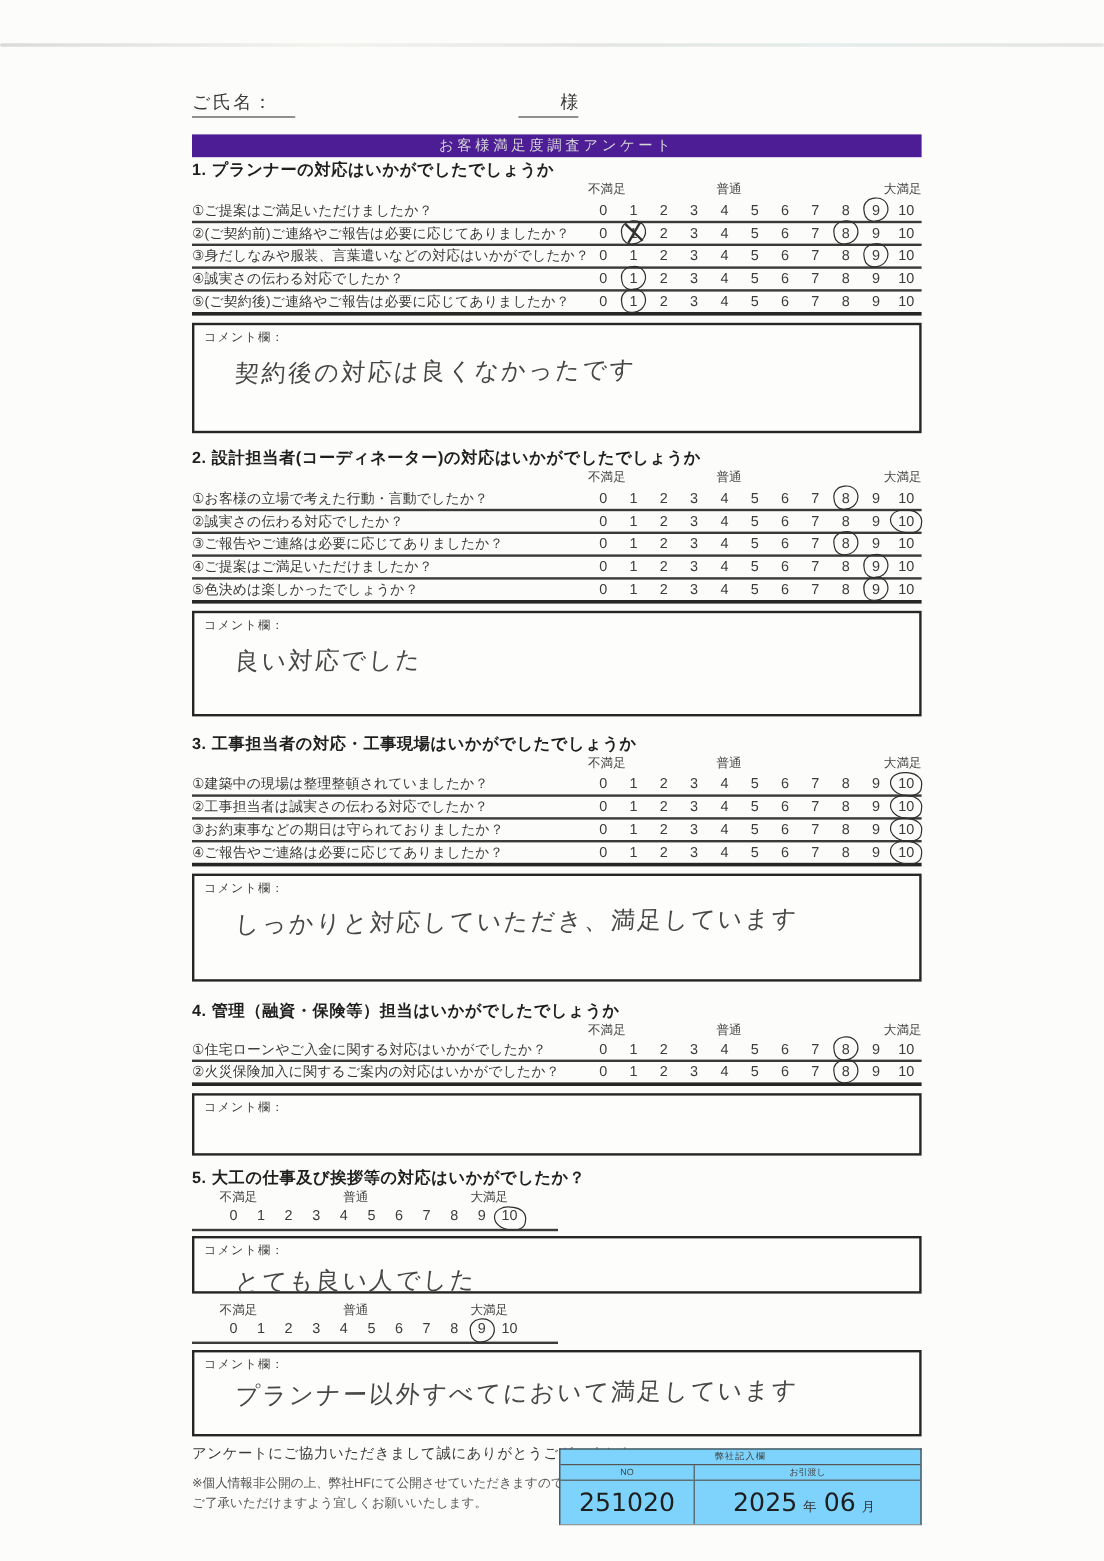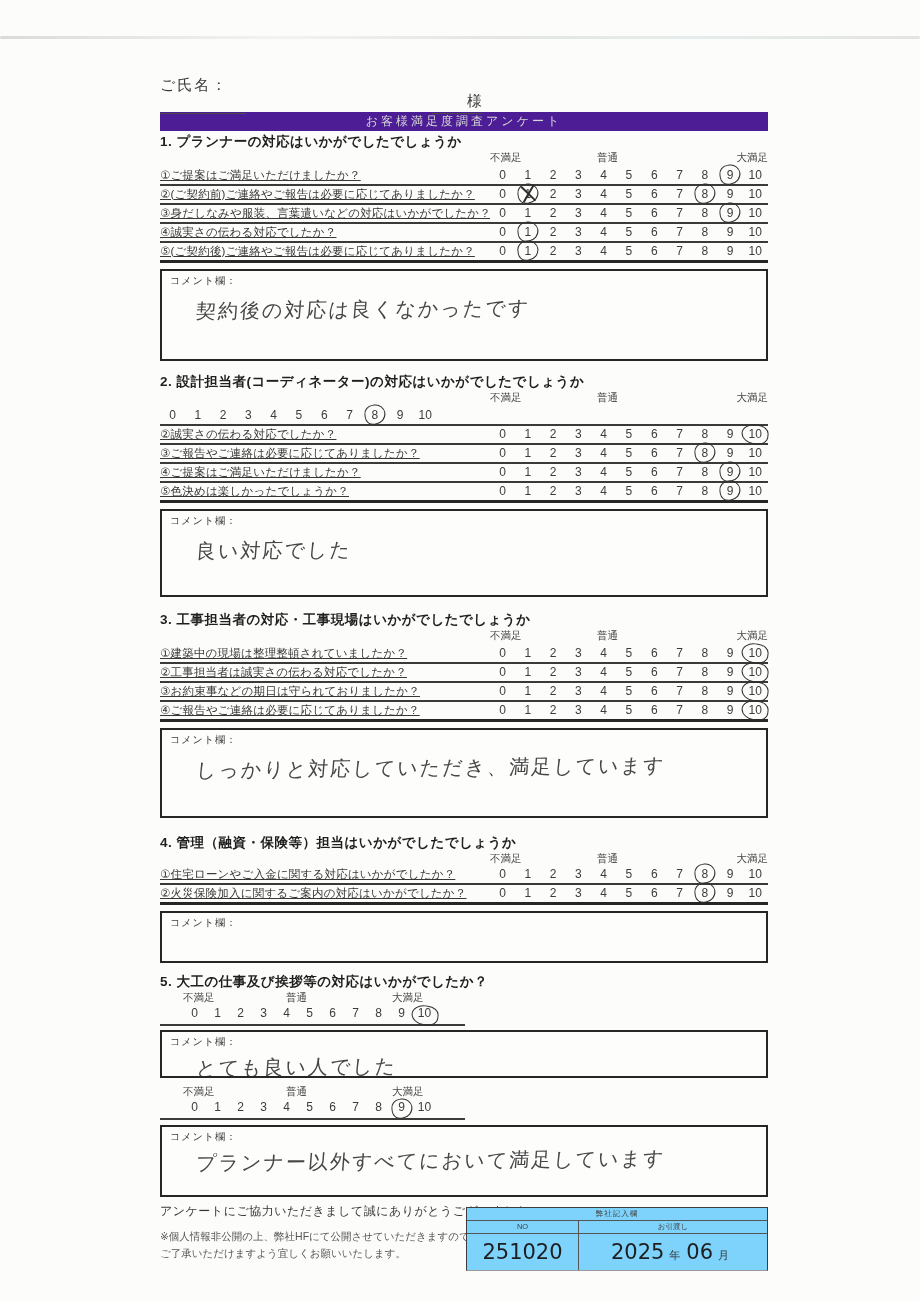--- a/index.html
+++ b/index.html
@@ -11,21 +11,21 @@
   }
   .scanline{position:absolute;left:0;top:36px;width:100%;height:3px;
     background:linear-gradient(90deg,rgba(120,120,120,.25),rgba(160,160,150,.10) 30%,rgba(140,150,140,.22) 55%,rgba(120,170,170,.18) 75%,rgba(130,130,130,.20));
     border-radius:2px;}
   .content{position:relative;margin:0 152px 0 160px;padding-top:76px;width:608px;}
 
   
   .head{position:relative;height:30px;}
   .namerow{display:flex;align-items:flex-end;}
   .namelabel{font-size:15px;letter-spacing:2px;border-bottom:1.5px solid #4a4a4a;
-    display:inline-block;width:86px;padding-bottom:18px;color:#3a3a3a;}
+    display:inline-block;width:86px;padding-bottom:2px;color:#3a3a3a;}
   .honor{display:inline-block;margin-left:186px;width:50px;text-align:right;
     font-size:15px;border-bottom:1.5px solid #4a4a4a;padding-bottom:2px;color:#3a3a3a;}
   .notes{position:absolute;left:372px;top:-14px;font-size:11px;color:#4f4f4f;line-height:20px;white-space:nowrap;}
 
   .titlebar{margin-top:6px;height:19px;background:#4c1d95;color:#d6d6d6;
     text-align:center;font-size:12px;letter-spacing:3px;line-height:19px;}
 
   
   .section{position:relative;}
   .sec-title{font-size:13.5px;font-weight:bold;color:#1f1f1f;letter-spacing:.5px;height:18px;}
@@ -34,21 +34,21 @@
   .tbl .sl-low{left:330px;}
   .tbl .sl-mid{left:437px;}
   .tbl .sl-high{right:0;}
   .single .sl-low{left:23px;}
   .single .sl-mid{left:126px;}
   .single .sl-high{left:232px;}
 
   .qtable{margin-top:2px;}
   .qrow{display:flex;align-items:center;height:16px;border-bottom:2.5px solid #3a3a3a;padding:0 0 1px 0;}
   .qrow:last-child{border-bottom:3.5px solid #262626;}
-  .qlabel{flex:1;font-size:11.5px;color:#383838;letter-spacing:.2px;white-space:nowrap;overflow:hidden;text-decoration:underline;}
+  .qlabel{flex:1;font-size:11.5px;color:#383838;letter-spacing:.2px;white-space:nowrap;overflow:hidden;}
   .nums{display:flex;width:278px;flex:none;}
   .num{position:relative;width:25.3px;text-align:center;font-size:12px;color:#3c3c3c;}
   .nums-single{width:253px;}
   .nums-single .num{width:23px;}
   .single-scale{margin-top:1px;height:17px;display:flex;}
   .single-scale .nums{margin-left:23px;}
   .scale-underline{width:305px;border-bottom:2px solid #3b3b3b;margin-top:1px;}
 
   
   .mark{position:absolute;left:50%;top:50%;width:19px;height:18px;
@@ -206,20 +206,21 @@
       </div>
       <div class="section sec-i2">
         <div class="sec-title">2. 設計担当者(コーディネーター)の対応はいかがでしたでしょうか</div>
         <div class="scale-head tbl">
           <span class="sl sl-low">不満足</span>
           <span class="sl sl-mid">普通</span>
           <span class="sl sl-high">大満足</span>
         </div>
         <div class="qtable">
           <div class="qrow">
+            <span class="qlabel">①お客様の立場で考えた行動・言動でしたか？</span>
             <div class="nums">
               <span class="num">0</span>
               <span class="num">1</span>
               <span class="num">2</span>
               <span class="num">3</span>
               <span class="num">4</span>
               <span class="num">5</span>
               <span class="num">6</span>
               <span class="num">7</span>
               <span class="num">8<span class="mark"></span></span>

